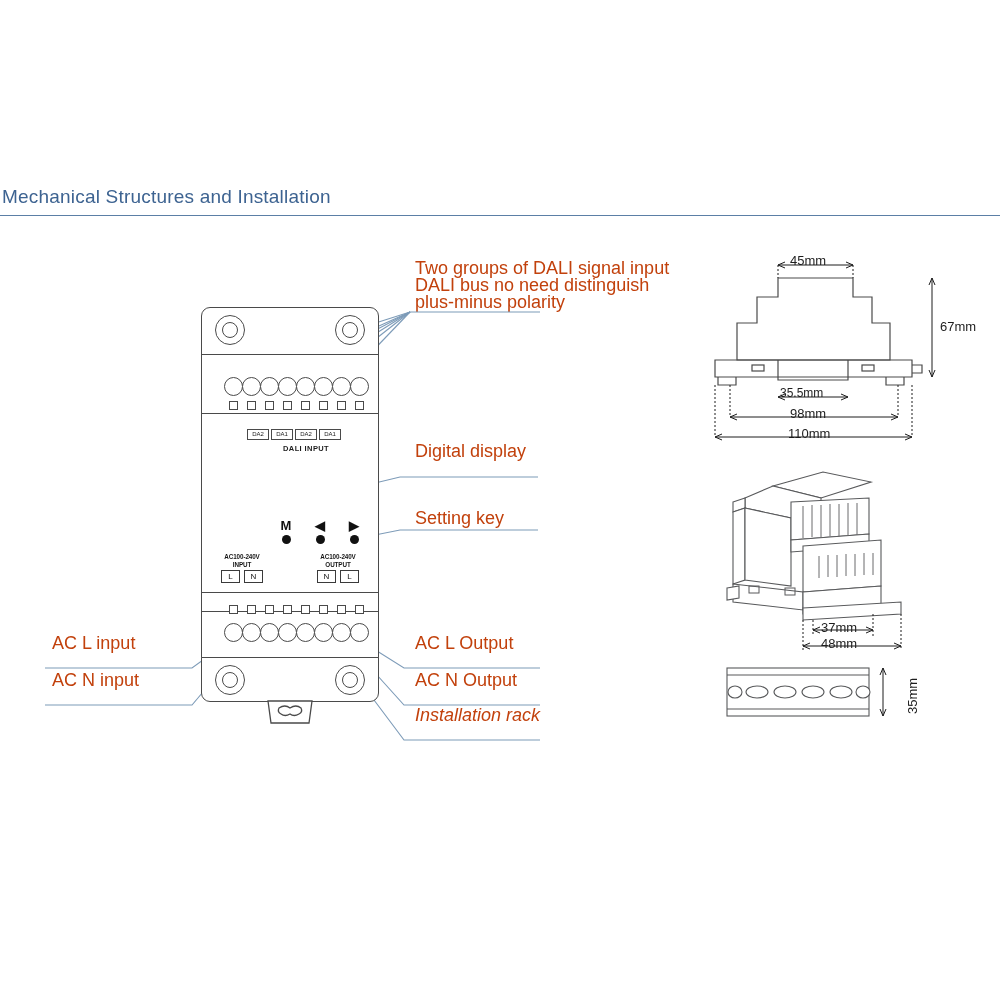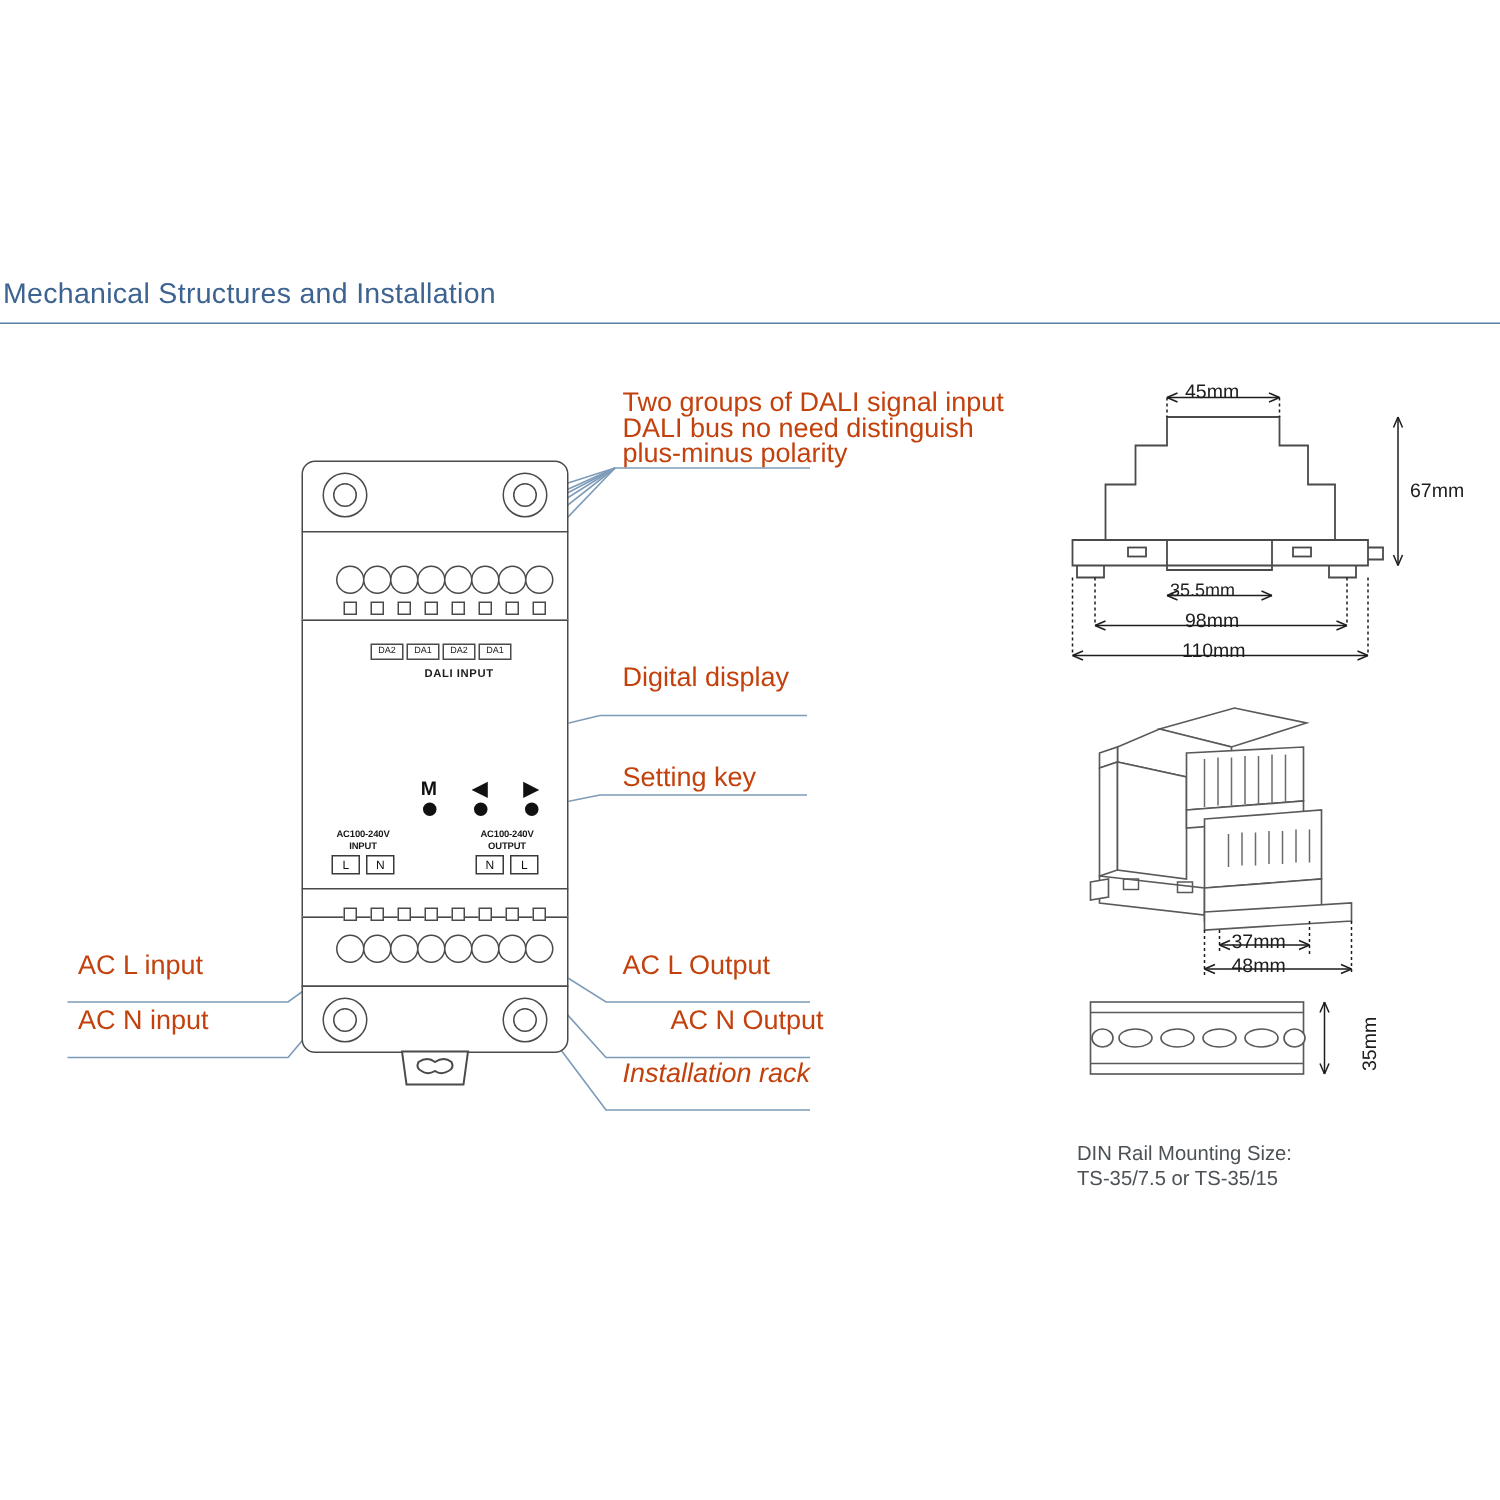--- a/index.html
+++ b/index.html
@@ -222,21 +222,21 @@
   <div class="anno" style="left:415px; top:277px;">DALI bus no need distinguish</div>
   <div class="anno" style="left:415px; top:294px;">plus-minus polarity</div>
 
   <div class="anno" style="left:415px; top:443px;">Digital display</div>
   <div class="anno" style="left:415px; top:510px;">Setting key</div>
 
   <div class="anno" style="left:52px; top:635px;">AC L input</div>
   <div class="anno" style="left:52px; top:672px;">AC N input</div>
 
   <div class="anno" style="left:415px; top:635px;">AC L Output</div>
-  <div class="anno" style="left:415px; top:672px;margin-left:32px;">AC N Output</div>
+  <div class="anno" style="left:415px; top:672px;">AC N Output</div>
   <div class="anno" style="left:415px; top:707px;font-style:italic;">Installation rack</div>
 
   <svg class="vec" width="1000" height="1000">
     <g stroke="#7d9bb8" stroke-width="1.1" fill="none">
 
       <path d="M410,312 L540,312"></path>
       <path d="M410,312 L248,385"></path>
       <path d="M410,312 L271,385"></path>
       <path d="M410,312 L294,385"></path>
       <path d="M410,312 L317,385"></path>
@@ -497,19 +497,15 @@
         <ellipse cx="126" cy="30" rx="11" ry="6"></ellipse>
         <ellipse cx="148" cy="30" rx="7" ry="6"></ellipse>
       </g>
       <g stroke="#1d1d1d" stroke-width="1" fill="none">
         <path d="M168,6 L168,54"></path>
         <path d="M168,6 l-3,7 M168,6 l3,7"></path>
         <path d="M168,54 l-3,-7 M168,54 l3,-7"></path>
       </g>
     </svg>
     <div class="dimtext vert" style="left:190px; top:52px;">35mm</div>
-    <div id="rail-caption">
-      <div>DIN Rail Mounting Size:</div>
-      <div>TS-35/7.5 or TS-35/15</div>
-    </div>
   </div>
 
 </div>
 
 </body></html>

